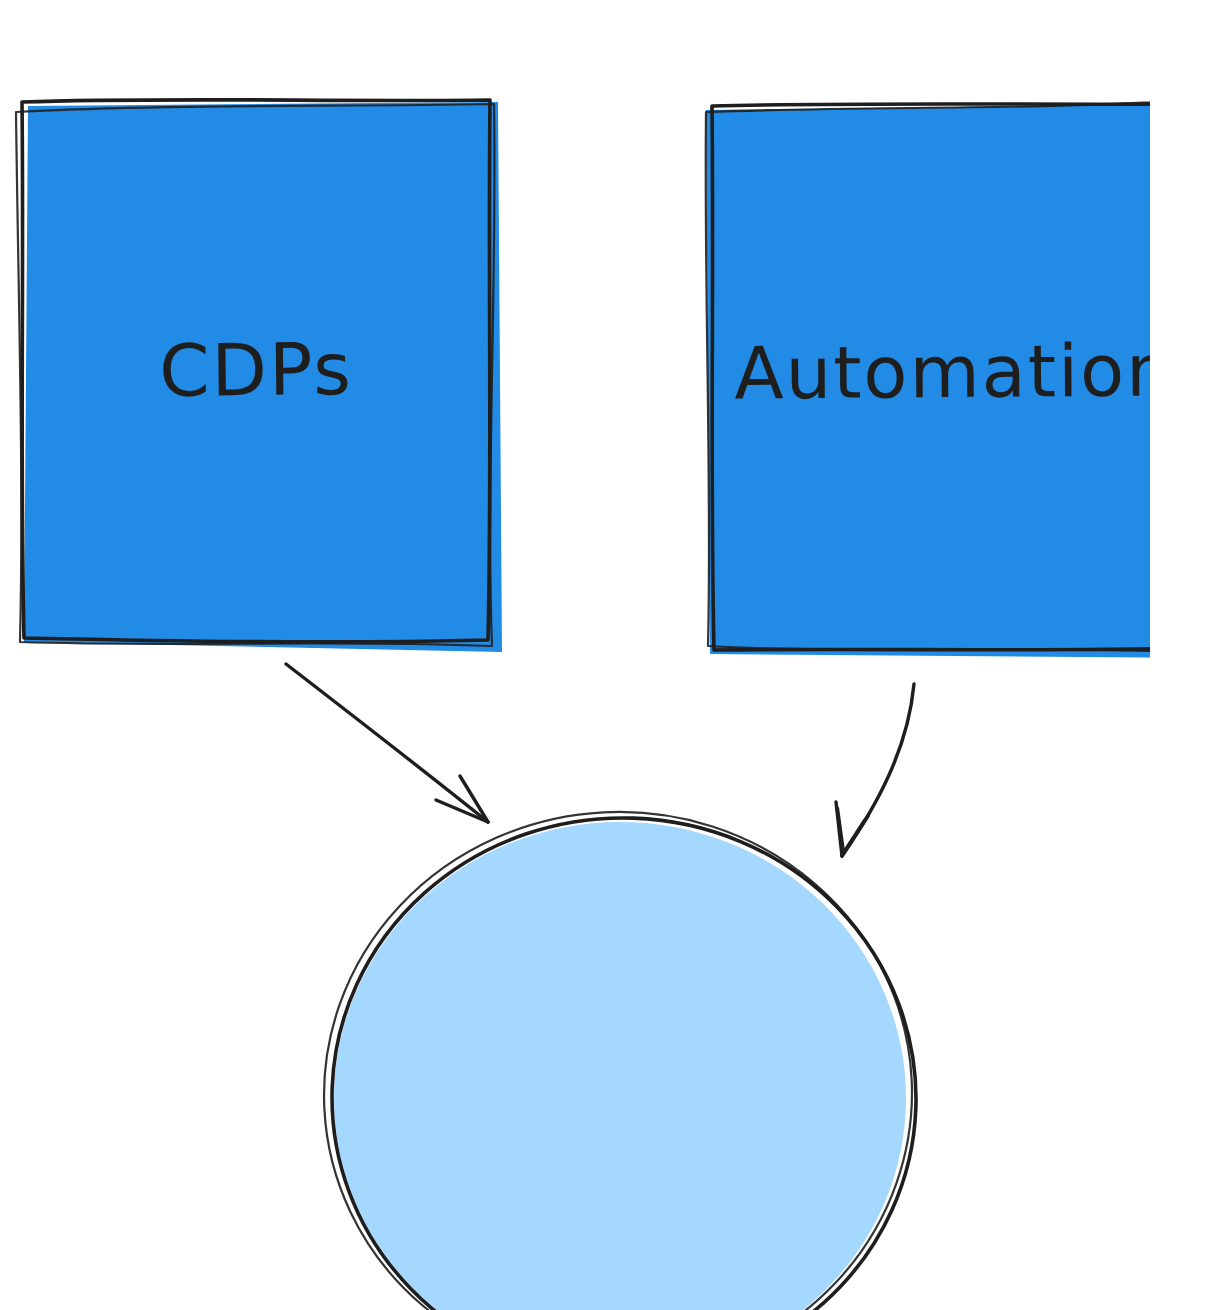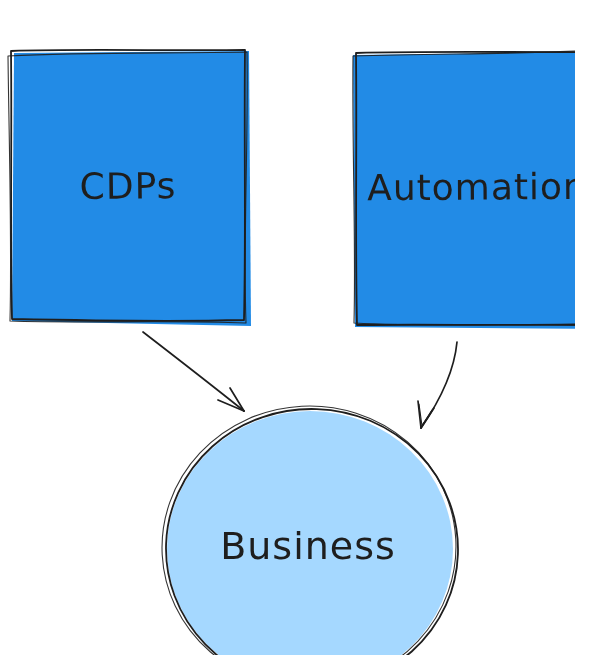--- a/index.html
+++ b/index.html
@@ -111,16 +111,15 @@
       <path class="arrow" d="M421,386 L434,366"></path>
       <path class="arrow" d="M422,384 L419,362 M421,385 L432,368" style="stroke-width:1.1"></path>
     </g>
   </svg>
 
   <div class="label label-cdps">CDPs</div>
 
   <div class="label label-automation">Automation</div>
 
   <div class="label label-outcome">
-    <div>Business</div>
   </div>
 
 </div>
 
 </body></html>

